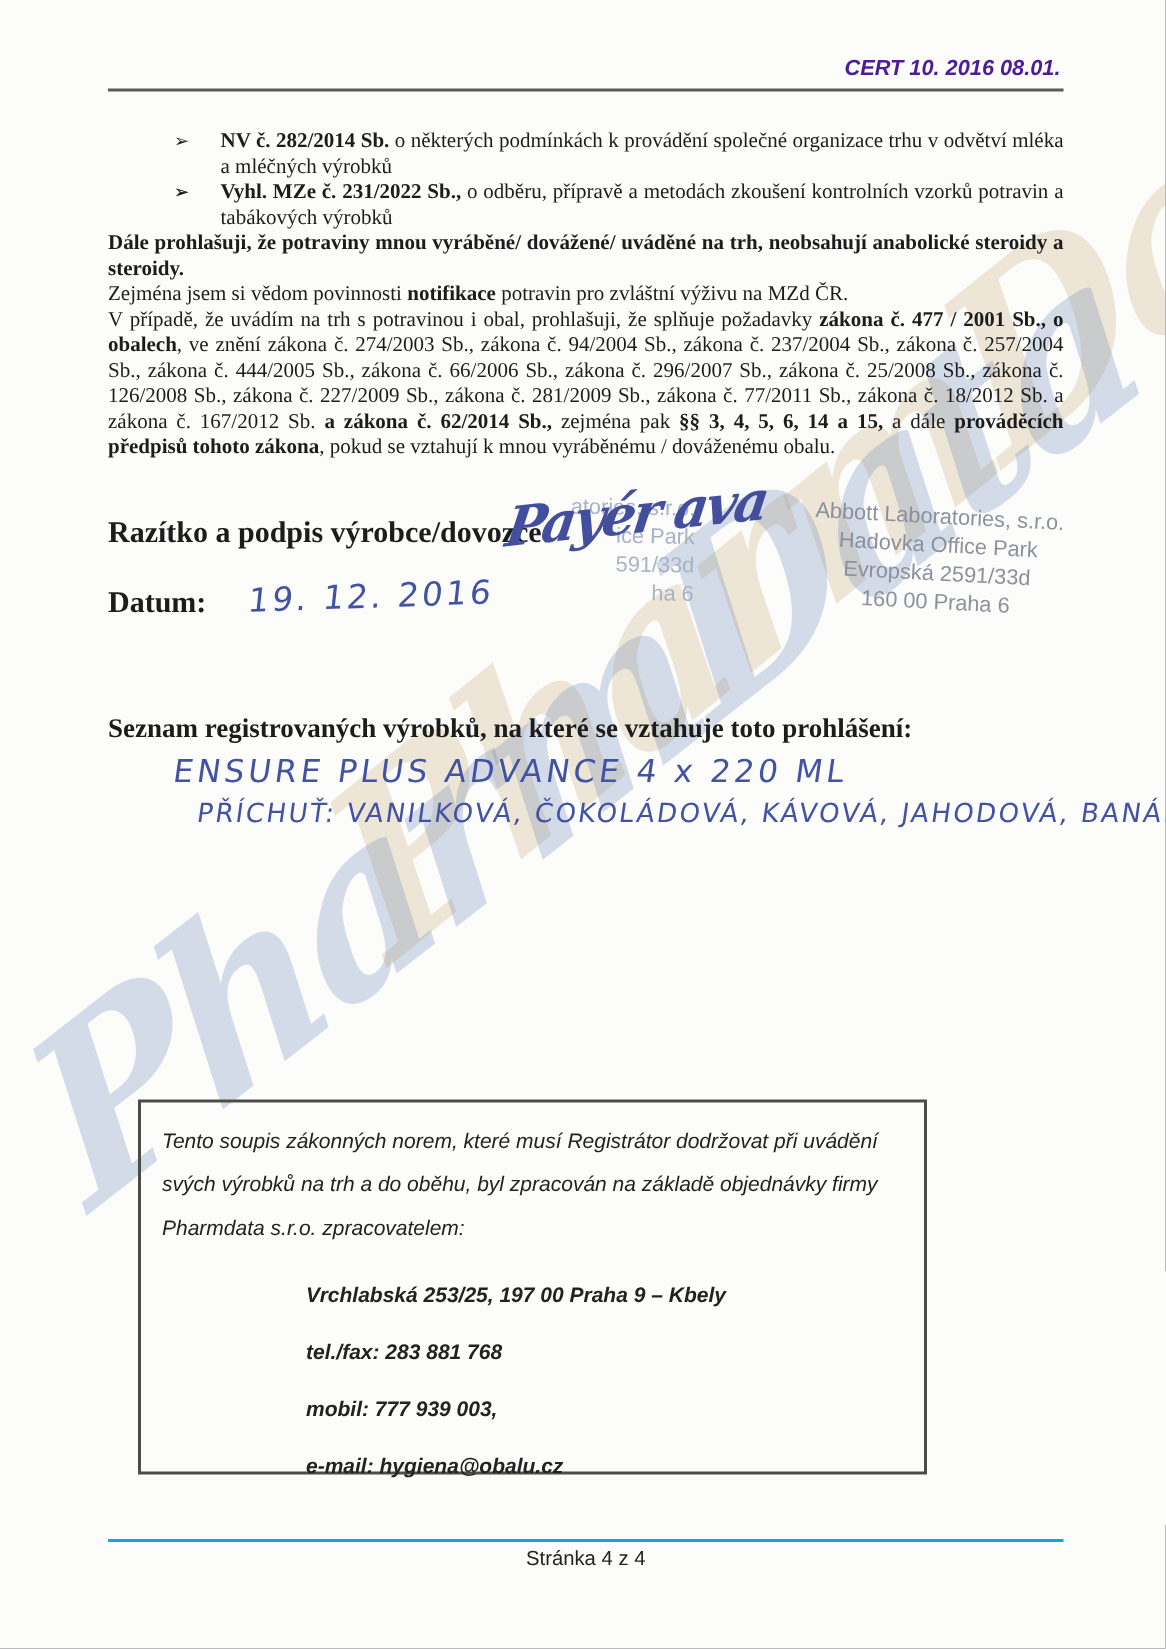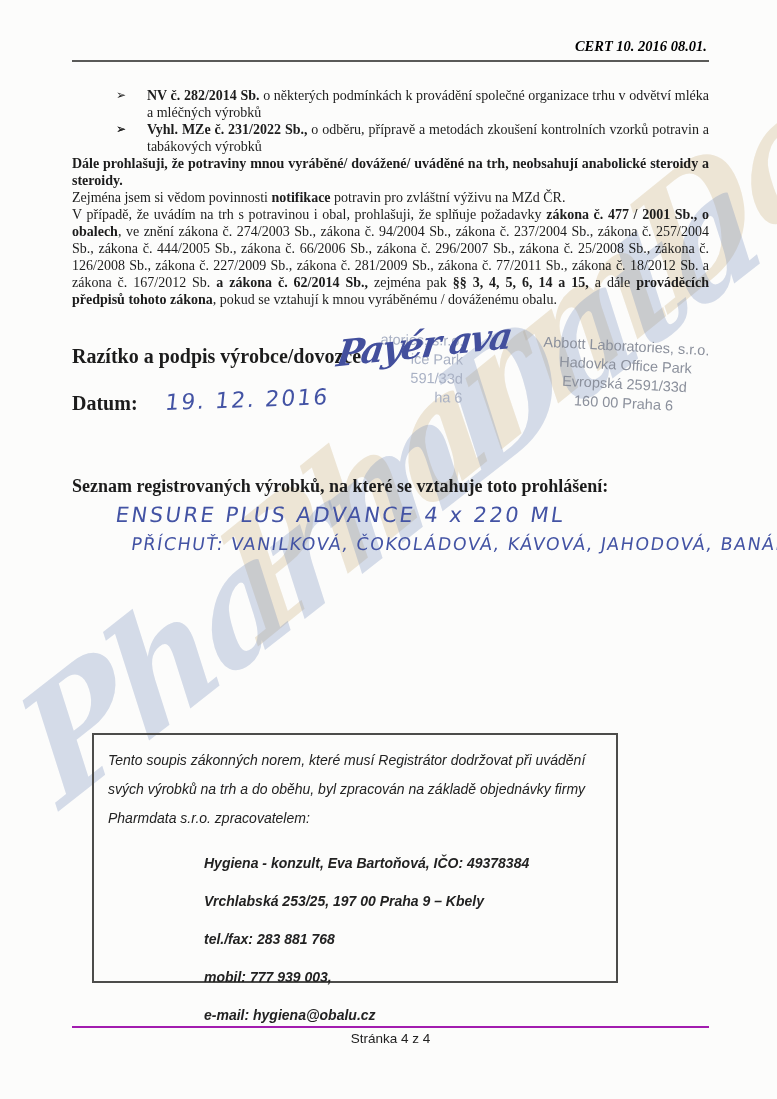--- a/index.html
+++ b/index.html
@@ -29,25 +29,25 @@
   .wm-tan  { left: 150px; top: 270px; color: rgba(208,184,140,0.34); transform: rotate(-39deg) skewX(-10deg); }
   .wm-blue { left: -45px; top: 440px; color: rgba(118,144,190,0.30); transform: rotate(-38deg) skewX(-10deg); }
   
   .content {
     position: absolute; inset: 0;
     padding: 38px 68px 0 72px;
     z-index: 2;
   }
   .doc-code {
     text-align: right;
-    font-family: Liberation Serif, serif;
+    font-family: Liberation Sans, sans-serif;
     font-style: italic;
     font-weight: 600;
     font-size: 14.5px;
-    color: #000000;
+    color: #4c1d95;
     padding-right: 2px;
   }
   .head-rule { margin-top: 5px; border-bottom: 2px solid #5a5a58; }
   .body-text { font-size: 14px; line-height: 17px; }
   ul.legal { list-style: none; margin: 25px 0 0 0; padding: 0 0 0 44px; }
   ul.legal li {
     position: relative;
     padding-left: 31px;
     text-align: justify;
   }
@@ -129,21 +129,21 @@
     color: #222;
     background: transparent;
     z-index: 2;
   }
   .proc-intro { line-height: 29px; }
   .proc-line { font-weight: bold; margin-top: 23px; padding-left: 96px; line-height: 15px; }
   
   .footer {
     position: absolute;
     left: 72px; right: 68px; top: 1026px;
-    border-top: 2px solid #a21caf;
+    border-top: 2px solid #0ea5e9;
     text-align: center;
     font-family: "Liberation Sans", sans-serif;
     font-size: 13.5px;
     color: #222;
     padding-top: 3px;
     z-index: 2;
   }
 </style>
 </head>
 <body>
@@ -198,21 +198,20 @@
     </div>
 
     <div class="seznam-label body-text">Seznam registrovaných výrobků, na které se vztahuje toto prohlášení:</div>
     <div class="hw hw-line hw-product">ENSURE PLUS ADVANCE 4 x 220 ML</div>
     <div class="hw hw-line hw-flavor">PŘÍCHUŤ: VANILKOVÁ, ČOKOLÁDOVÁ, KÁVOVÁ, JAHODOVÁ, BANÁNOVÁ</div>
 
   </div>
 
   <div class="proc-box">
     <div class="proc-intro">Tento soupis zákonných norem, které musí Registrátor dodržovat při uvádění svých výrobků na trh a do oběhu, byl zpracován na základě objednávky firmy Pharmdata s.r.o. zpracovatelem:</div>
-    <div class="proc-line">Hygiena - konzult, Eva Bartoňová, IČO:  49378384</div>
     <div class="proc-line">Vrchlabská 253/25, 197 00   Praha 9 – Kbely</div>
     <div class="proc-line">tel./fax: 283 881 768</div>
     <div class="proc-line">mobil: 777 939 003,</div>
     <div class="proc-line">e-mail: hygiena@obalu.cz</div>
   </div>
 
   <div class="footer">
     <span>Stránka 4 z 4</span>
   </div>
 

